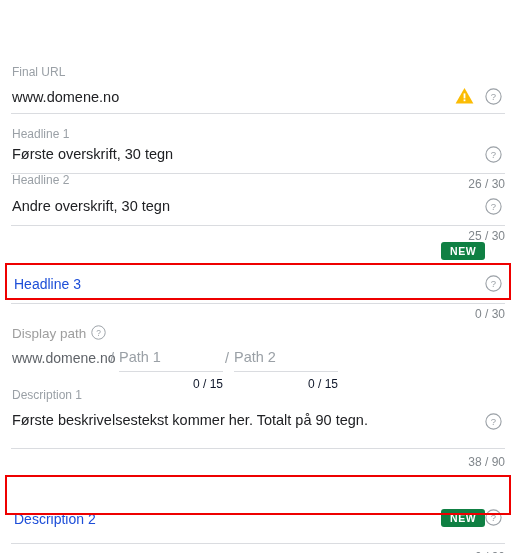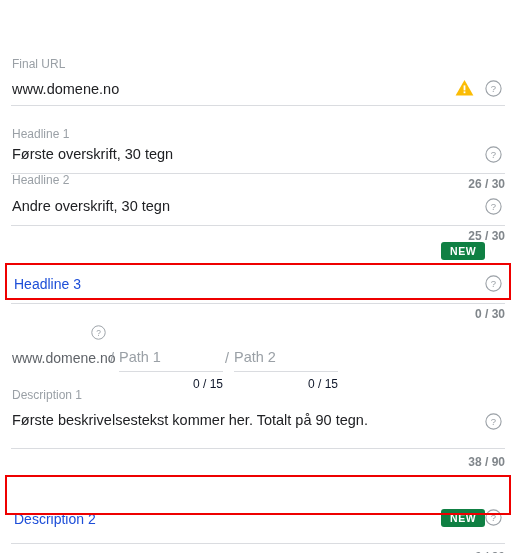--- a/index.html
+++ b/index.html
@@ -86,21 +86,20 @@
     background: #dadce0;
   }
   .counter {
     position: absolute;
     right: 11px;
     font-size: 12px;
     line-height: 16px;
     color: #80868b;
     white-space: nowrap;
     text-align: left;
-    font-weight: bold;
   }
 
   
   .help-icon {
     position: absolute;
     width: 17px;
     height: 17px;
     cursor: pointer;
   }
   .warn-icon {
@@ -176,21 +175,21 @@
     text-align: right;
     white-space: nowrap;
   }
 </style>
 </head>
 <body>
 
 <div class="page">
 
 
-  <div class="field" style="top:0;height:106px;">
+  <div class="field" style="top:8px;height:106px;">
     <div class="field-label" style="top:56px;">Final URL</div>
     <div class="field-value" style="top:79px;">www.domene.no</div>
 
     <div class="warn-icon" style="left:455px;top:79px;">
       <svg width="19" height="18" viewBox="0 0 19 18" xmlns="http://www.w3.org/2000/svg">
         <path d="M9.5 1 L18.4 16.6 H0.6 Z" fill="#fbbc04"></path>
         <rect x="8.6" y="6.4" width="1.8" height="5.0" fill="#ffffff"></rect>
         <rect x="8.6" y="12.4" width="1.8" height="1.8" fill="#ffffff"></rect>
       </svg>
     </div>
@@ -243,20 +242,21 @@
       </svg>
     </div>
 
     <div class="divider" style="top:61px;"></div>
     <div class="counter" style="top:64px;">0 / 30</div>
   </div>
 
   <div class="redbox" style="left:5px;top:263px;width:506px;height:37px;"></div>
 
   <div class="field" style="top:314px;height:82px;">
+    <div class="dp-label" style="top:11px;">Display path</div>
 
     <div class="help-icon" style="left:91px;top:11px;">
       <svg width="15" height="15" viewBox="0 0 17 17" xmlns="http://www.w3.org/2000/svg">
         <circle cx="8.5" cy="8.5" r="7.6" fill="none" stroke="#9aa0a6" stroke-width="1.1"></circle>
         <text x="8.5" y="12.2" text-anchor="middle" font-family="Liberation Sans, sans-serif" font-size="9.5" fill="#9aa0a6">?</text>
       </svg>
     </div>
 
     <div class="dp-domain" style="top:34px;">www.domene.no</div>
 

